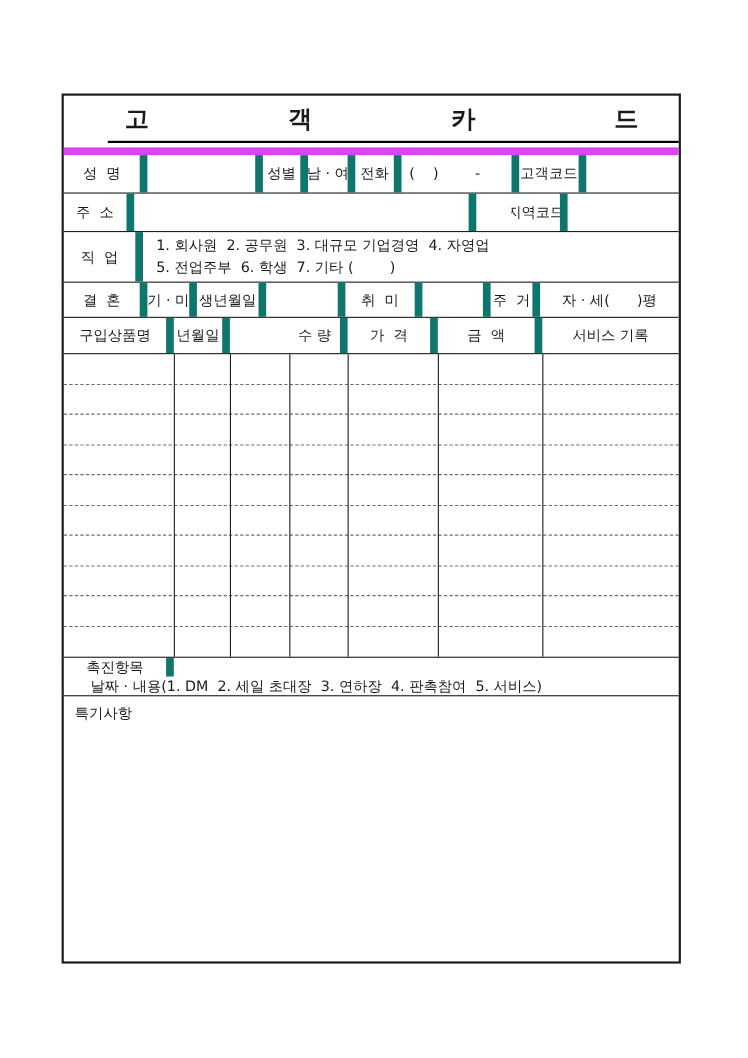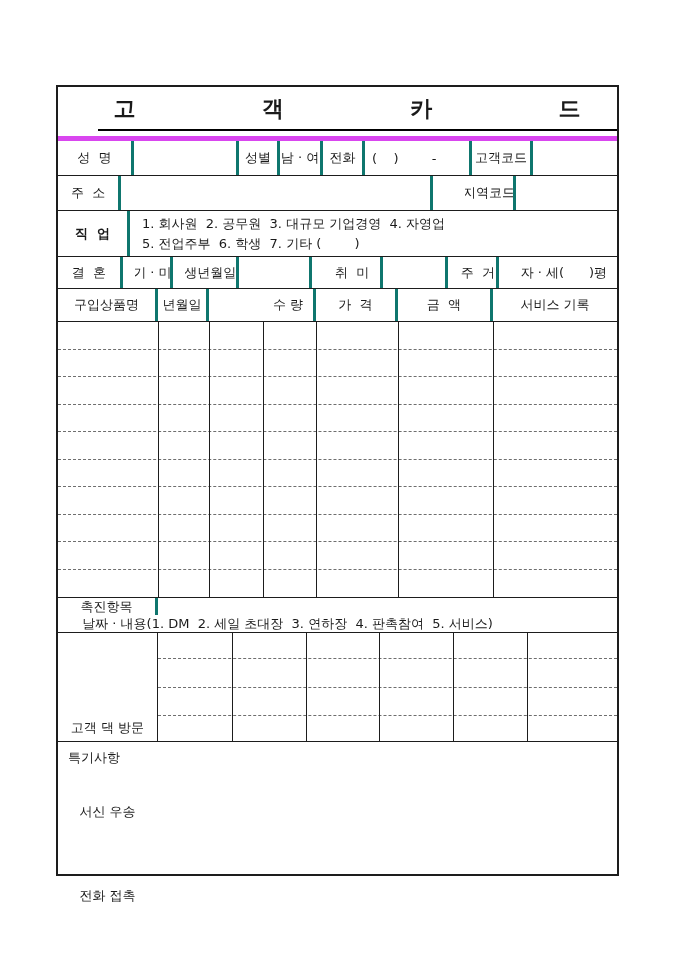--- a/index.html
+++ b/index.html
@@ -8,28 +8,28 @@
     font-family:"DejaVu Sans","Liberation Sans",sans-serif;color:#1a1a1a;
     -webkit-font-smoothing:antialiased;
   }
   .form{
     position:absolute;left:56px;top:85px;width:559px;height:787px;
     border:2px solid #1d1d1d;box-sizing:content-box;background:#fff;
   }
   .row{display:flex;border-bottom:1px solid #1d1d1d;box-sizing:border-box;}
   .row.noline{border-bottom:none;}
   .cell{
-    border-right:3px solid #0f766e;box-sizing:border-box;
+    border-right:7px solid #0f766e;box-sizing:border-box;
     display:flex;align-items:center;justify-content:center;
     font-size:13px;white-space:pre;overflow:hidden;
   }
   .cell.last{border-right:none;}
   .cell.left{justify-content:flex-start;}
   
-  .title-row{height:54px;display:flex;align-items:center;justify-content:center;border-bottom:5px solid #d946ef;box-sizing:border-box;padding-left:40px;}
+  .title-row{height:54px;display:flex;align-items:center;justify-content:center;border-bottom:7px solid #d946ef;box-sizing:border-box;padding-left:40px;}
   .title-text{
     font-family:"DejaVu Serif","Liberation Serif",serif;
     font-size:22px;font-weight:bold;letter-spacing:37px;
     padding:2px 0 5px 16px;border-bottom:2px solid #000;white-space:pre;
   }
   
   .occ-content{flex-direction:column;align-items:flex-start;justify-content:center;padding-left:12px;line-height:20px;}
   
   .pbody{position:relative;height:276px;border-bottom:1px solid #1d1d1d;box-sizing:border-box;}
   .band{height:27.5px;border-bottom:1px dashed #6e6e6e;box-sizing:border-box;}
@@ -67,28 +67,28 @@
   </div>
 
   <div class="row" style="height:35px;gap:32px;">
     <div class="cell" style="width:76px;">주  소</div>
     <div class="cell left" style="width:338px;padding-left:8px;"></div>
     <div class="cell" style="width:61px;">지역코드</div>
     <div class="cell last" style="width:84px;"></div>
   </div>
 
   <div class="row" style="height:46px;">
-    <div class="cell" style="width:72px;font-weight:bold;">직  업</div>
+    <div class="cell" style="width:72px;">직  업</div>
     <div class="cell last occ-content" style="width:483px;">
       <span>1. 회사원  2. 공무원  3. 대규모 기업경영  4. 자영업</span>
       <span>5. 전업주부  6. 학생  7. 기타 (        )</span>
     </div>
   </div>
 
-  <div class="row" style="height:32px;gap:12px;">
+  <div class="row" style="height:32px;">
     <div class="cell" style="width:76px;">결  혼</div>
     <div class="cell" style="width:45px;">기 · 미</div>
     <div class="cell" style="width:63px;">생년월일</div>
     <div class="cell" style="width:72px;"></div>
     <div class="cell" style="width:70px;">취  미</div>
     <div class="cell" style="width:62px;"></div>
     <div class="cell" style="width:45px;">주  거</div>
     <div class="cell last" style="width:126px;">자 · 세(      )평</div>
   </div>
 
@@ -119,36 +119,19 @@
     <div class="vline" style="left:258px;"></div>
     <div class="vline" style="left:340px;"></div>
     <div class="vline" style="left:435px;"></div>
   </div>
 
   <div class="row" style="height:35px;flex-direction:column;">
     <div class="cell" style="width:100px;">촉진항목</div>
     <div class="cell last" style="width:459px;">날짜 · 내용(1. DM  2. 세일 초대장  3. 연하장  4. 판촉참여  5. 서비스)</div>
   </div>
 
-  <div class="row contact-row">
-    <div class="contact-label">
-      <div>고객 댁 방문</div>
-      <div>서신 우송</div>
-      <div>전화 접촉</div>
-    </div>
-    <div class="contact-area">
-      <div class="dline" style="top:25px;"></div>
-      <div class="dline" style="top:54px;"></div>
-      <div class="dline" style="top:82px;"></div>
-      <div class="vline" style="left:74px;"></div>
-      <div class="vline" style="left:148px;"></div>
-      <div class="vline" style="left:221px;"></div>
-      <div class="vline" style="left:295px;"></div>
-      <div class="vline" style="left:369px;"></div>
-    </div>
-  </div>
 
   <div class="row noline notes-row">
     <span>특기사항</span>
     <span></span>
   </div>
 
 </div>
 
 </body></html>

